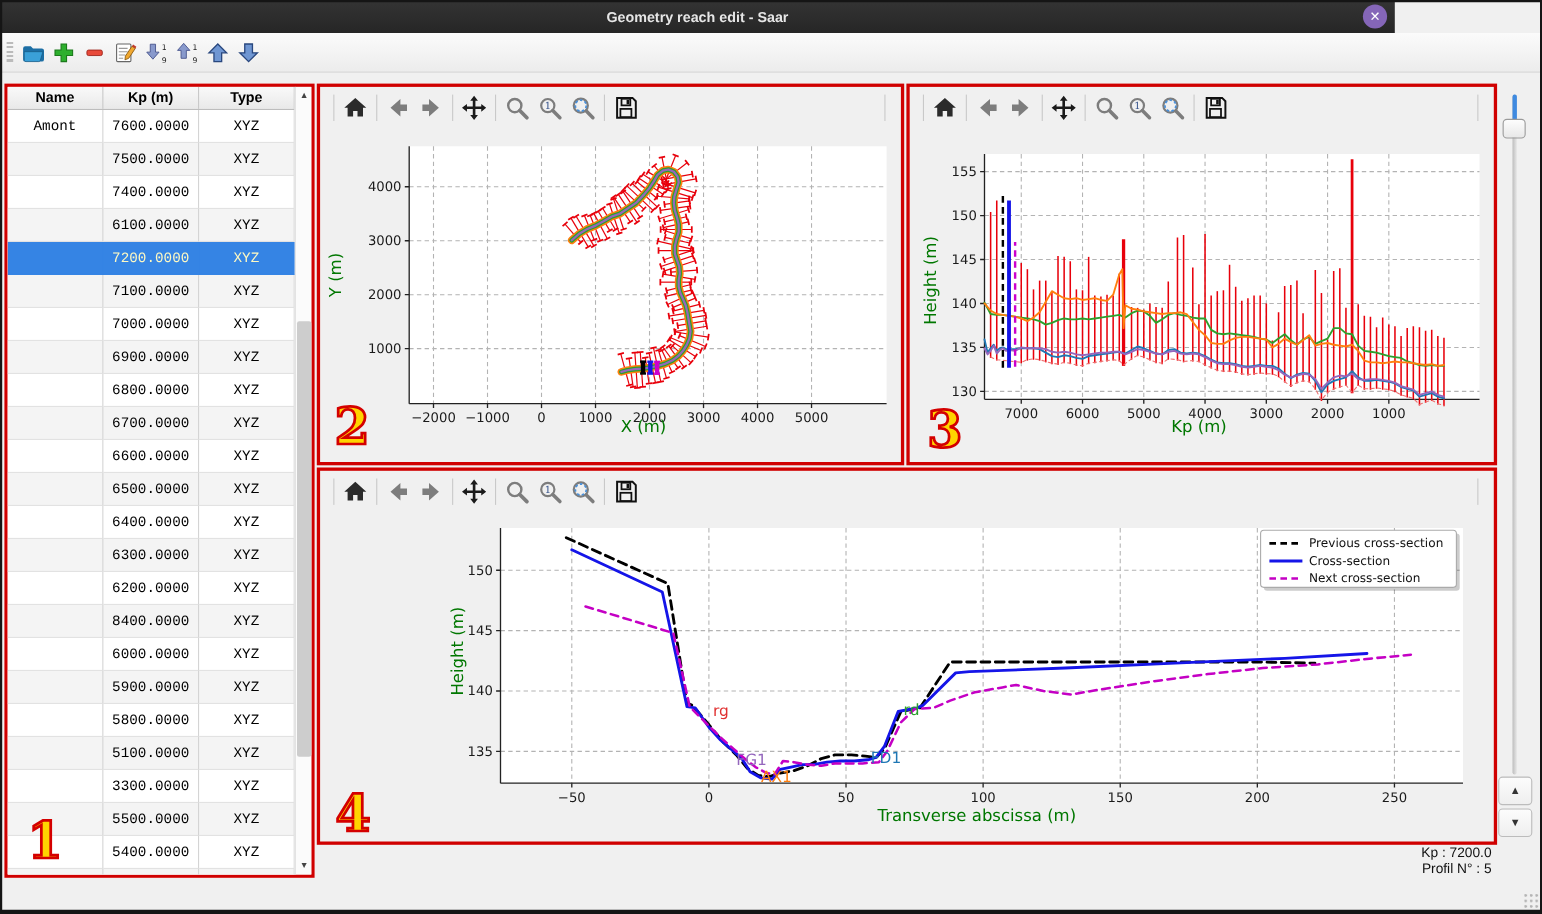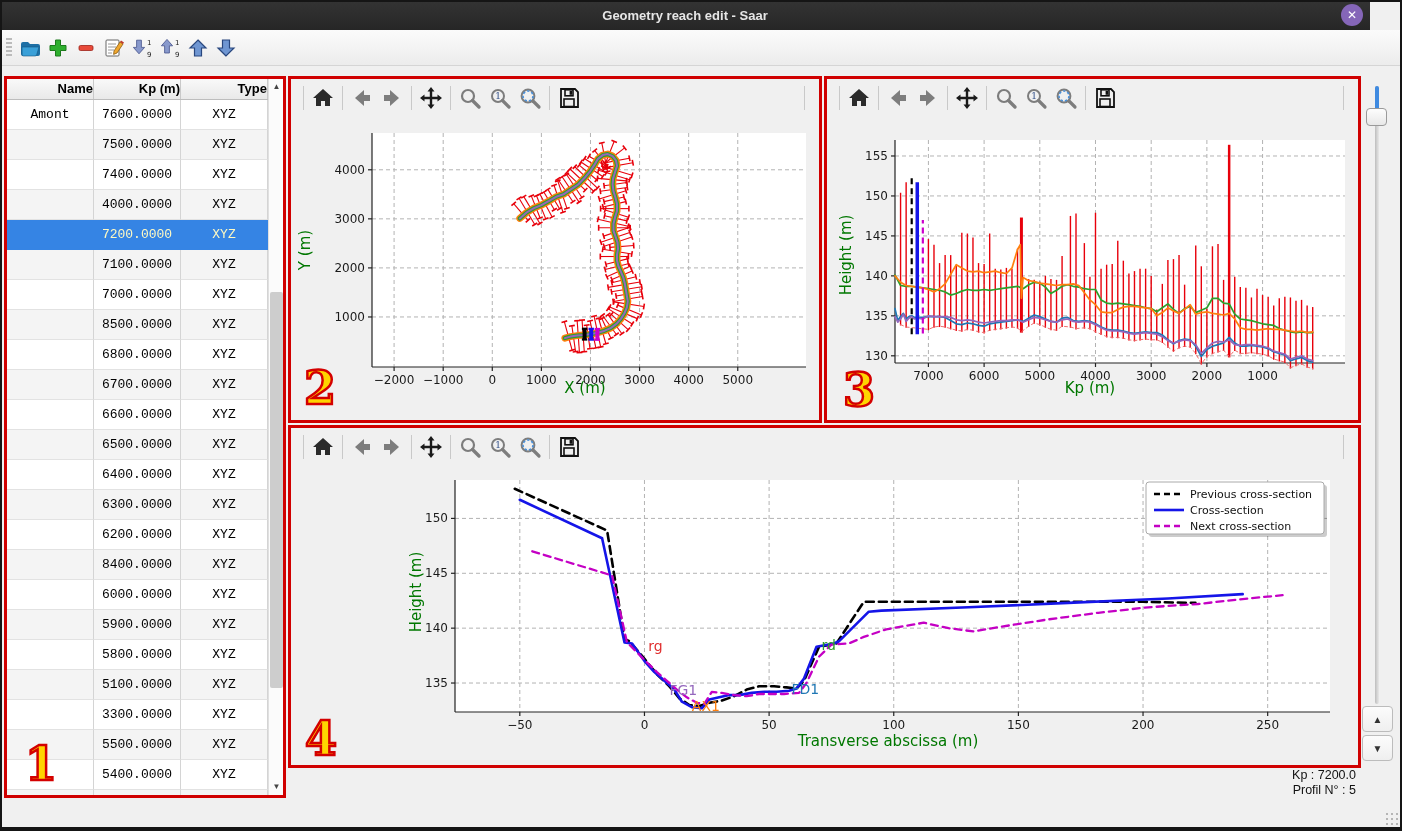--- a/index.html
+++ b/index.html
@@ -1,40 +1,40 @@
 <!DOCTYPE html>
 <html><head>
 <meta charset="utf-8">
 <style>
   html,body{margin:0;padding:0;background:#000;}
   *{box-sizing:border-box;}
   .window{position:relative;width:1402px;height:831px;background:#f0f0f0;overflow:hidden;
           font-family:"Liberation Sans","DejaVu Sans",sans-serif;}
   .frame{position:absolute;inset:0;border:2px solid #151515;border-bottom:4px solid #151515;pointer-events:none;z-index:90;}
   
-  .titlebar{position:absolute;left:0;top:0;width:1370px;height:30px;
+  .titlebar{position:absolute;left:0;top:0;width:1268px;height:30px;
             background:linear-gradient(#343434,#262626);display:flex;align-items:center;justify-content:center;}
   .titlebar .title{color:#e6e6e6;font-size:13px;font-weight:600;}
   .close-btn{position:absolute;right:7px;top:4px;width:22px;height:22px;border-radius:50%;
              background:#8566b8;color:#fff;font-size:12px;font-weight:700;
              display:flex;align-items:center;justify-content:center;cursor:pointer;}
   
   .main-toolbar{position:absolute;left:0;top:30px;width:1402px;height:36px;
                 background:linear-gradient(#fbfbfb,#ececec);border-bottom:1px solid #d5d5d5;
                 display:flex;align-items:center;padding-left:18px;gap:4px;}
   .drag-dots{position:absolute;left:6px;top:8px;width:6px;height:20px;
              background:repeating-linear-gradient(#bbb 0 2px,transparent 2px 4px);}
   .tb-btn{width:24px;height:26px;display:flex;align-items:center;justify-content:center;cursor:pointer;border-radius:3px;}
   
   .panel{position:absolute;border:3px solid #d00000;background:#f0f0f0;}
   
   #panel1{left:4px;top:76px;width:282px;height:722px;background:#fff;}
   .tbl{position:absolute;left:0;top:0;width:261px;height:716px;overflow:hidden;background:#fff;font-size:13px;}
   .tbl-head{display:flex;height:21px;background:linear-gradient(#f9f9f9,#e9e9e9);border-bottom:1px solid #bdbdbd;}
-  .tbl-head .hc{width:87px;font-weight:700;text-align:right;line-height:20px;border-right:1px solid #c9c9c9;}
+  .tbl-head .hc{width:87px;font-weight:700;text-align:center;line-height:20px;border-right:1px solid #c9c9c9;}
   .trow{display:flex;height:30px;font-family:Liberation Mono, monospace;}
   .trow:nth-child(even){background:#f4f4f4;}
   .trow.sel{background:#3584e4;color:#fef9c3;}
   .trow .tc{width:87px;text-align:center;line-height:29px;border-right:1px solid #d4d4d4;border-bottom:1px solid #e2e2e2;}
   .trow.sel .tc{border-color:#3584e4;}
   .tbl-scroll{position:absolute;right:0;top:0;width:15px;height:716px;background:#fbfbfb;border-left:1px solid #e0e0e0;}
   .scroll-arrow{position:absolute;left:0;width:15px;height:16px;color:#444;font-size:8px;text-align:center;line-height:16px;cursor:pointer;}
   .tbl-thumb{position:absolute;left:1px;top:213px;width:13px;height:396px;background:#cdcdcd;border-radius:2px;cursor:pointer;}
   
   #panel2{left:288px;top:76px;width:534px;height:347px;}
@@ -140,41 +140,41 @@
             <div class="tc">7500.0000</div>
             <div class="tc">XYZ</div>
           </div>
           <div class="trow">
             <div class="tc"></div>
             <div class="tc">7400.0000</div>
             <div class="tc">XYZ</div>
           </div>
           <div class="trow">
             <div class="tc"></div>
-            <div class="tc">4000.0000</div>
+            <div class="tc">6100.0000</div>
             <div class="tc">XYZ</div>
           </div>
           <div class="trow sel">
             <div class="tc"></div>
             <div class="tc">7200.0000</div>
             <div class="tc">XYZ</div>
           </div>
           <div class="trow">
             <div class="tc"></div>
             <div class="tc">7100.0000</div>
             <div class="tc">XYZ</div>
           </div>
           <div class="trow">
             <div class="tc"></div>
             <div class="tc">7000.0000</div>
             <div class="tc">XYZ</div>
           </div>
           <div class="trow">
             <div class="tc"></div>
-            <div class="tc">8500.0000</div>
+            <div class="tc">6900.0000</div>
             <div class="tc">XYZ</div>
           </div>
           <div class="trow">
             <div class="tc"></div>
             <div class="tc">6800.0000</div>
             <div class="tc">XYZ</div>
           </div>
           <div class="trow">
             <div class="tc"></div>
             <div class="tc">6700.0000</div>

